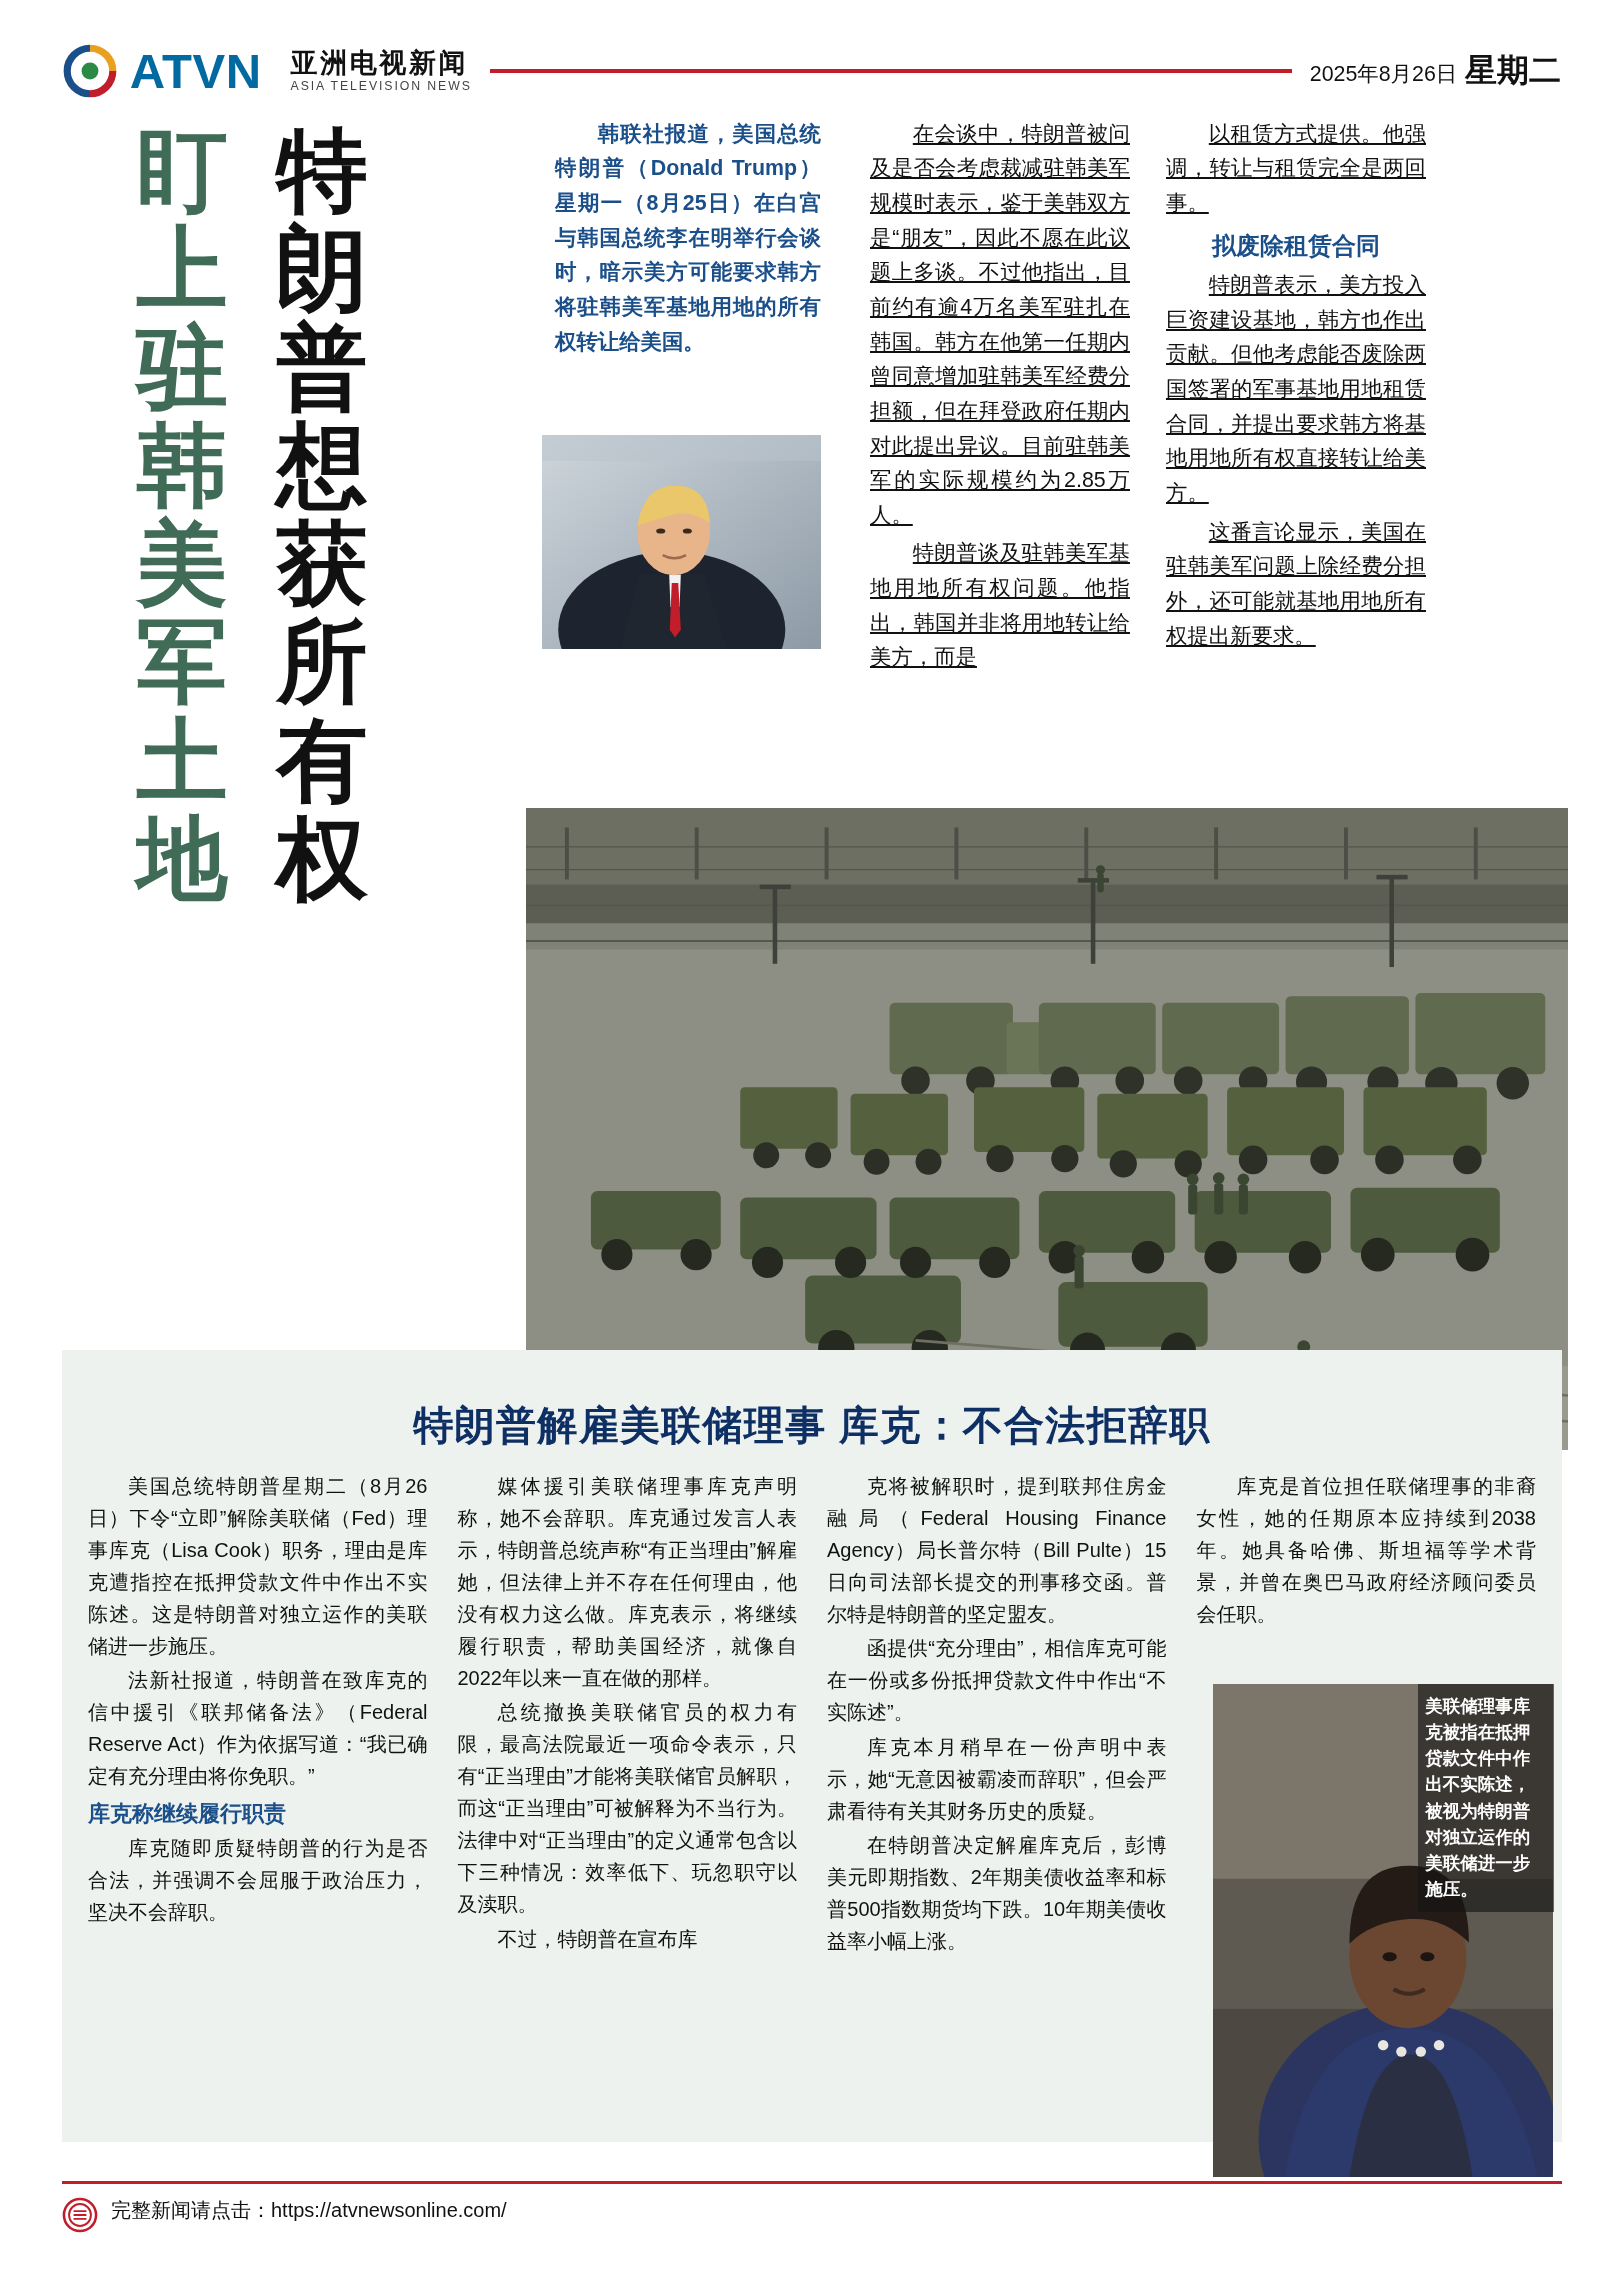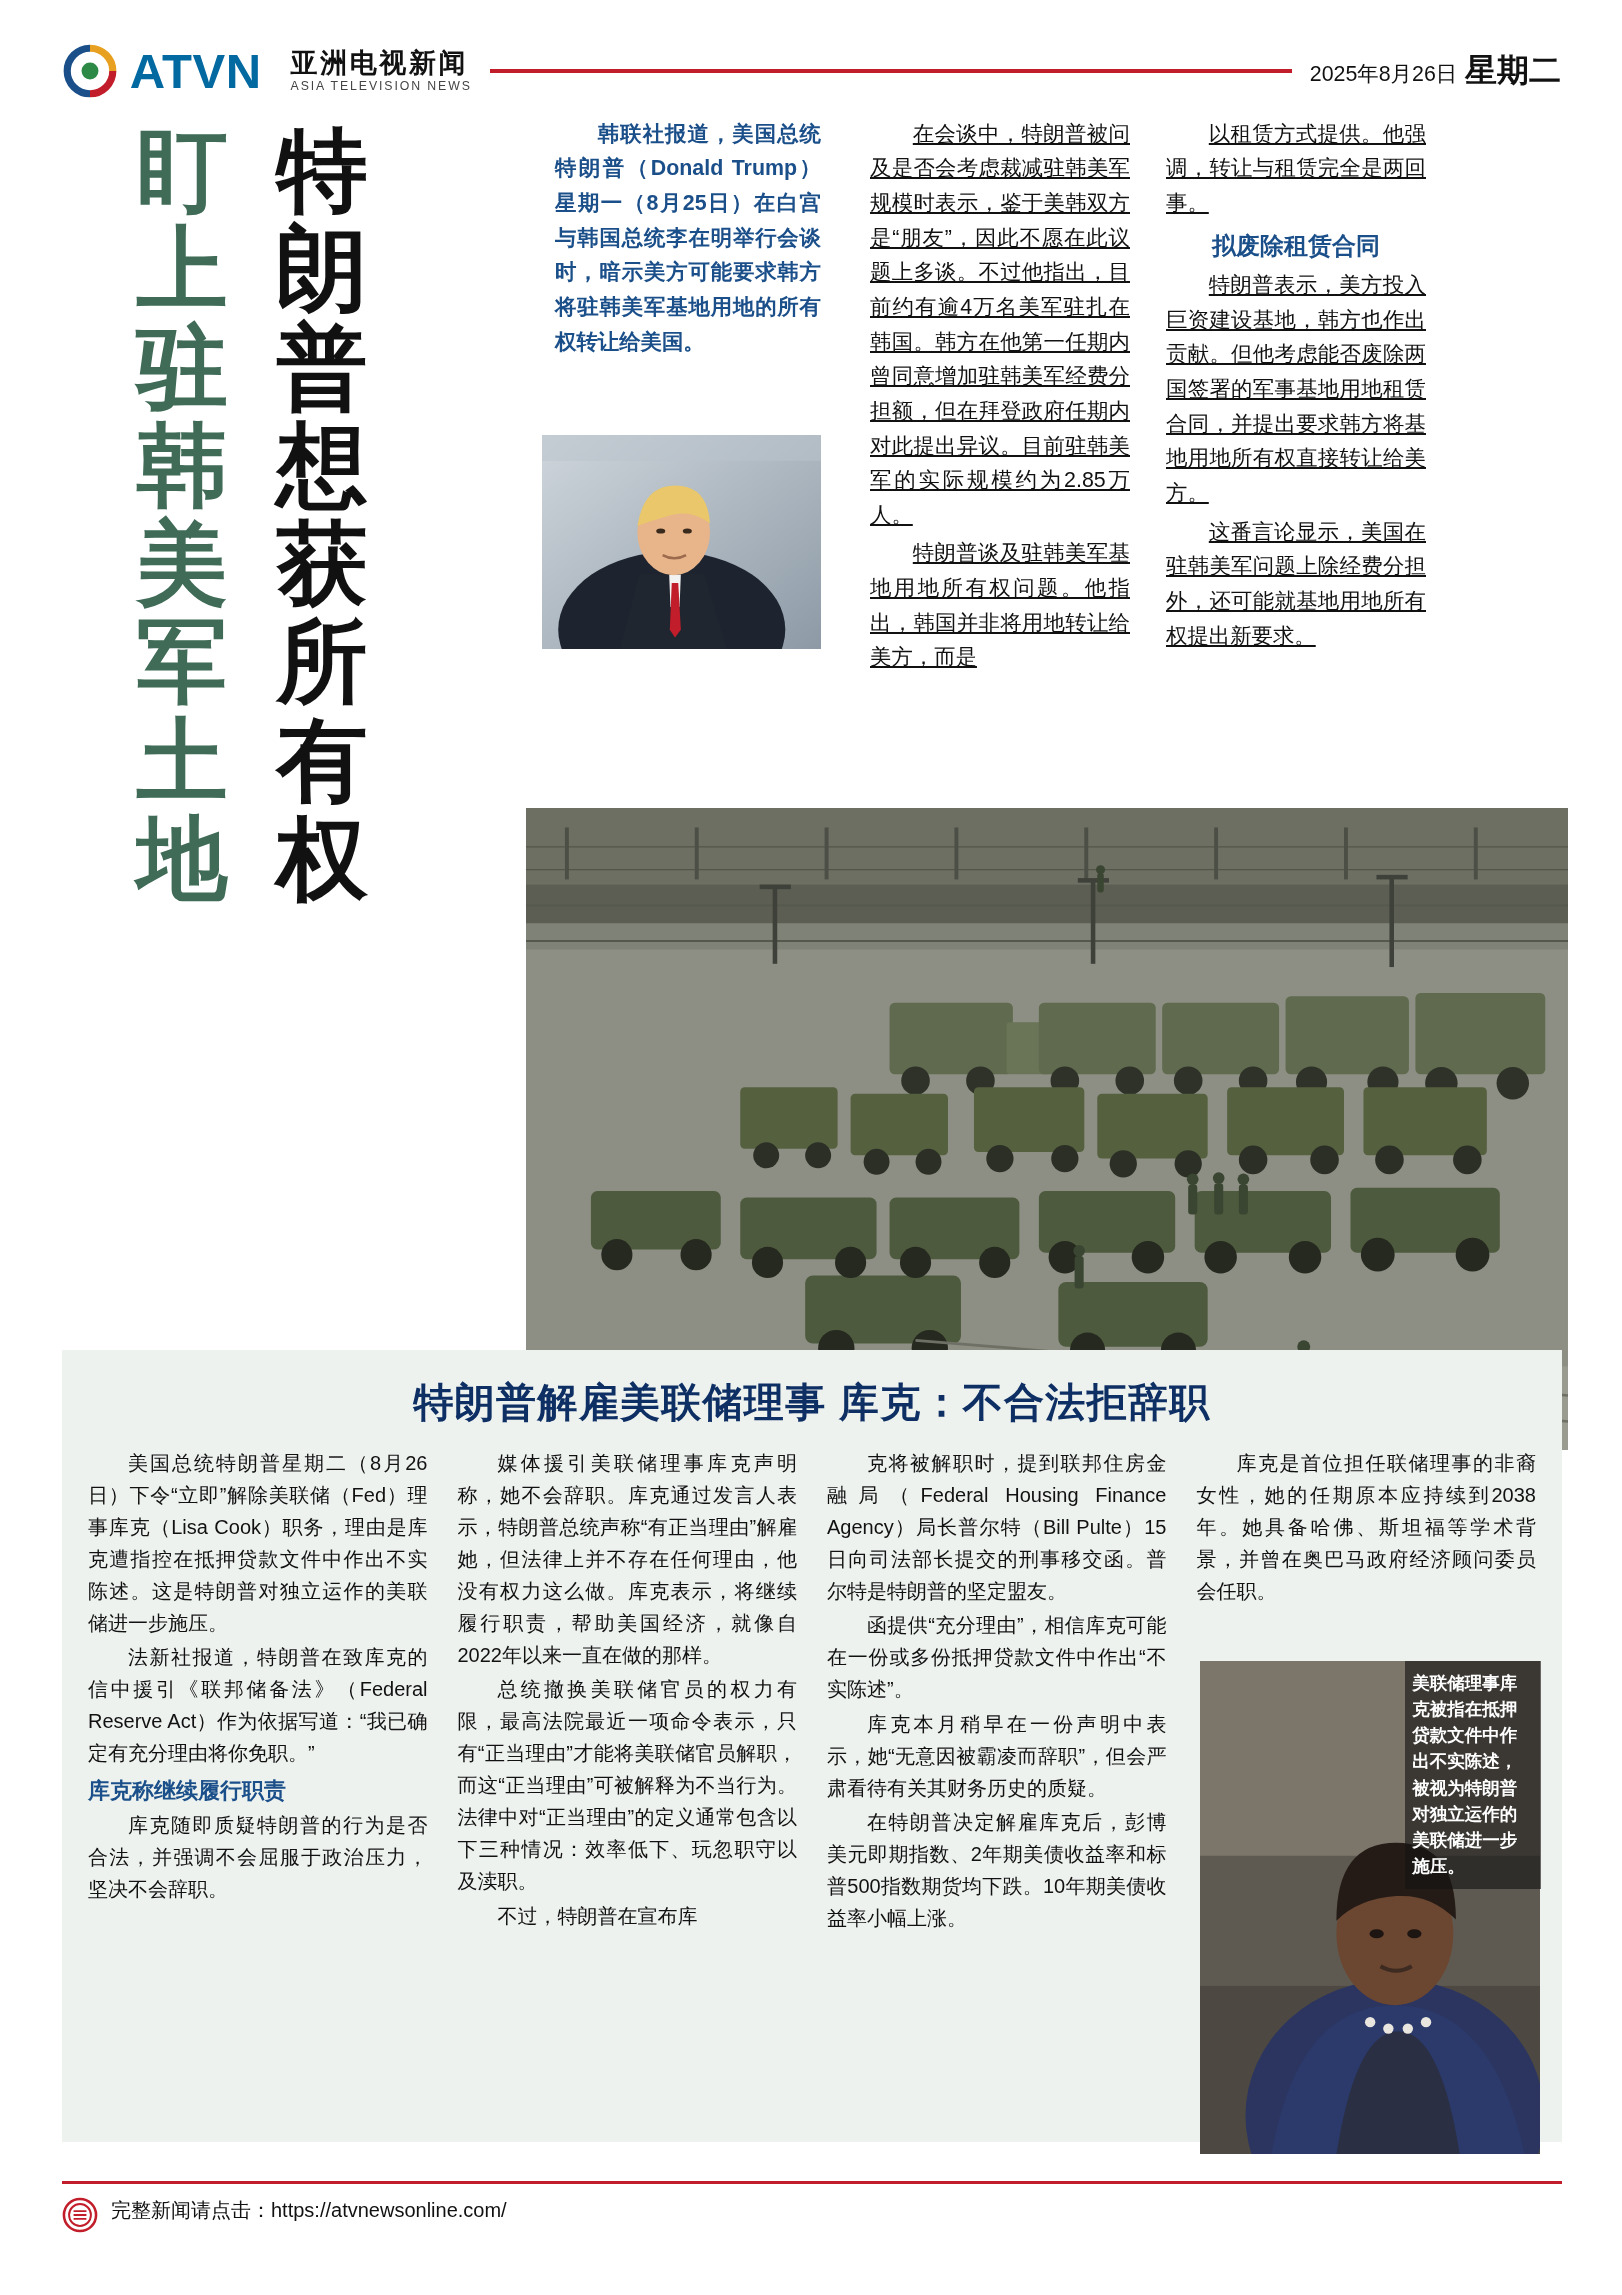--- a/index.html
+++ b/index.html
@@ -71,39 +71,39 @@
     overflow:hidden;
   }
   .big-photo {
     position:absolute; left:464px; top:691px; width:1042px; height:643px;
     overflow:hidden;
   }
 
   
   .article2 {
     position:absolute; left:62px; top:1350px; width:1500px; height:792px;
-    background:#eef2ef; padding:18px 26px 18px 26px;
+    background:#eef2ef; padding:41px 26px 18px 26px;
   }
   .a2-title {
     text-align:center; font-size:40px; font-weight:bold; color:#0e2f63;
     letter-spacing:1.3px; margin:6.5px 0 17px 0;
   }
   .a2-cols { display:flex; gap:30px; }
   .a2-col { width:341px; }
   .a2-col p {
     margin:0 0 2.6px 0; font-size:20px; line-height:1.6;
     text-align:justify; text-indent:2em;
   }
   .a2-col .subhead2 {
     font-size:22px; font-weight:bold; color:#1b4f8a; text-indent:0;
     margin:6.5px 0 3.9px 0;
   }
   .a2-col-4 { width:341px; position:relative; }
   .cook-photo {
-    position:absolute; left:3px; top:214px; width:341px; height:493px; overflow:hidden;
+    position:absolute; left:16px; top:214px; width:341px; height:493px; overflow:hidden;
   }
   .cook-caption {
     position:absolute; right:0; top:0; width:136px;
     background:rgba(20,20,20,0.62); color:#fff;
     font-size:17.5px; line-height:1.5; padding:9px 7.8px;
     font-weight:bold;
   }
 
   
   .footer { position:absolute; left:62px; top:2181px; width:1500px; }

